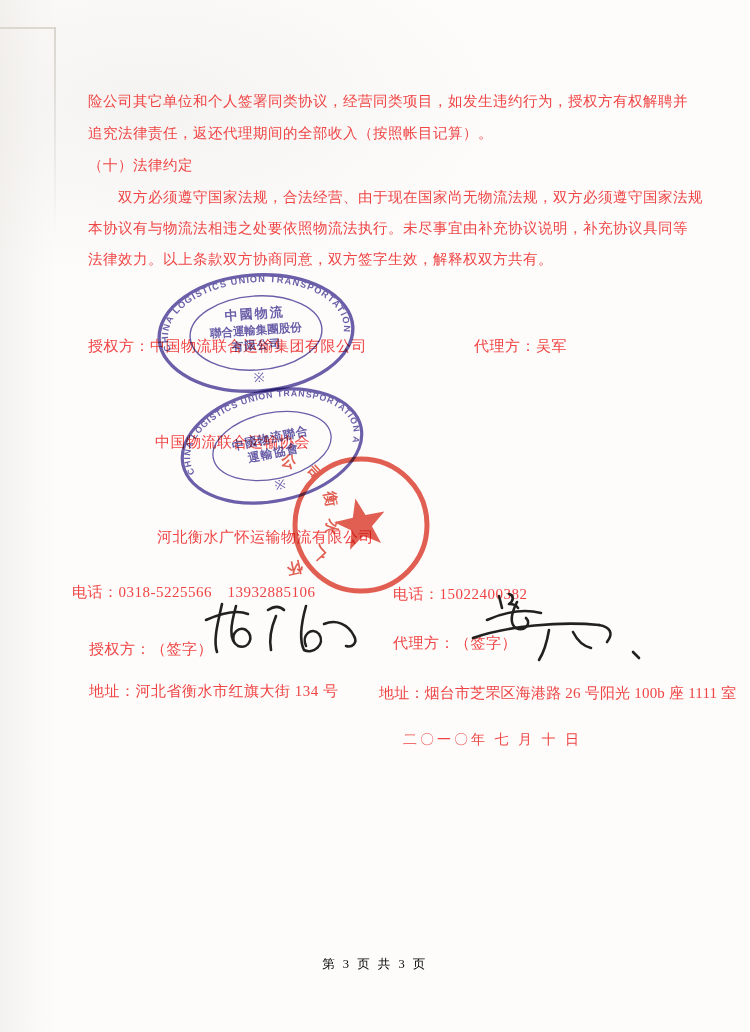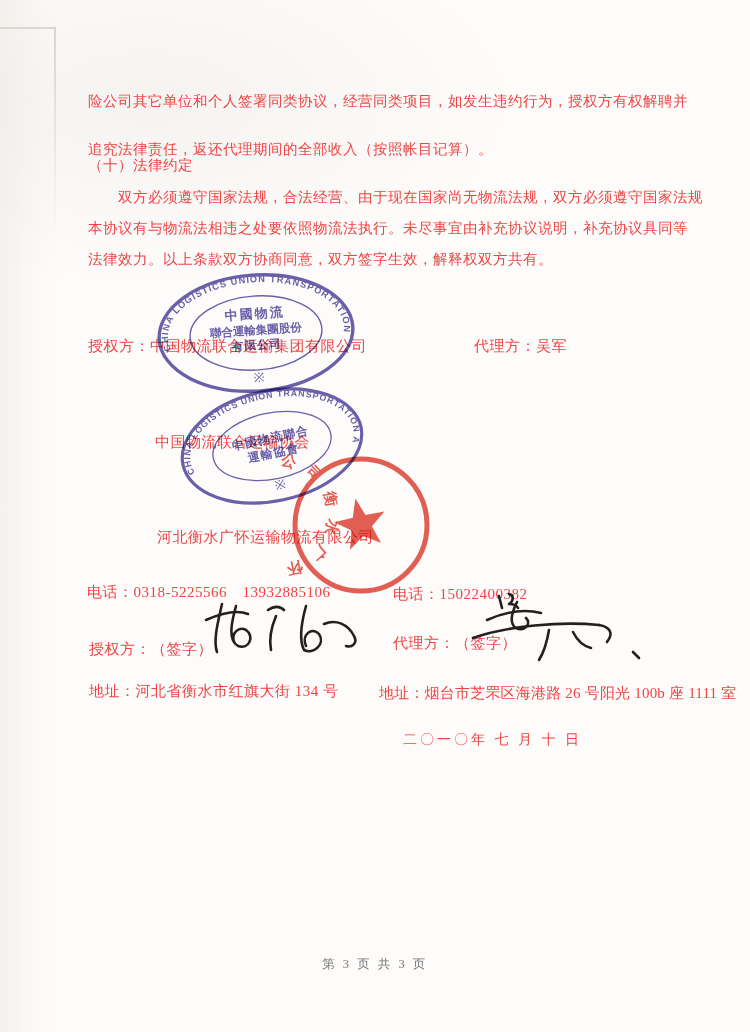--- a/index.html
+++ b/index.html
@@ -14,50 +14,50 @@
   }
   .page{position:absolute;inset:0;}
   .edge-v{position:absolute;left:54px;top:27px;width:2px;height:210px;
     background:linear-gradient(#d8d5cf, rgba(216,213,207,0));}
   .edge-h{position:absolute;left:0;top:27px;width:55px;height:2px;background:#dbd8d2;}
   .tline{position:absolute;white-space:nowrap;font-size:14.5px;letter-spacing:.5px;color:#ef4444;z-index:2;}
   .row15{font-size:15px;}
   .small13{font-size:15px;letter-spacing:.2px;}
   .date-line{font-size:14px;letter-spacing:3px;}
   .footer-line{position:absolute;left:0;right:0;text-align:center;top:956px;
-    font-size:12.5px;letter-spacing:2.5px;color:#737373;z-index:2;}
+    font-size:12.5px;letter-spacing:2.5px;color:#000000;z-index:2;}
   .stamp{position:absolute;mix-blend-mode:multiply;z-index:5;}
   .purple{color:#564a9f;opacity:.88;}
   .red{color:#de4434;opacity:.85;}
   .sig{position:absolute;z-index:6;}
   .sig path{fill:none;stroke:#222120;stroke-width:2.6;stroke-linecap:round;stroke-linejoin:round;}
   .stamp text{font-family:"Liberation Sans", sans-serif;}
   .stamp .cjk{font-family:"Liberation Serif", serif;}
 </style>
 </head>
 <body>
 
 <div class="page">
 
   <div class="edge-h"></div>
   <div class="edge-v"></div>
 
   <div class="tline" style="left:88px;top:92px">险公司其它单位和个人签署同类协议，经营同类项目，如发生违约行为，授权方有权解聘并</div>
-  <div class="tline" style="left:88px;top:140px">追究法律责任，返还代理期间的全部收入（按照帐目记算）。</div>
+  <div class="tline" style="left:88px;top:124px">追究法律责任，返还代理期间的全部收入（按照帐目记算）。</div>
   <div class="tline" style="left:88px;top:156px">（十）法律约定</div>
   <div class="tline" style="left:118px;top:188px">双方必须遵守国家法规，合法经营、由于现在国家尚无物流法规，双方必须遵守国家法规</div>
   <div class="tline" style="left:88px;top:219px">本协议有与物流法相违之处要依照物流法执行。未尽事宜由补充协议说明，补充协议具同等</div>
   <div class="tline" style="left:88px;top:250px">法律效力。以上条款双方协商同意，双方签字生效，解释权双方共有。</div>
 
   <div class="tline row15" style="left:88px;top:337px">授权方：中国物流联合运输集团有限公司</div>
   <div class="tline row15" style="left:474px;top:337px">代理方：吴军</div>
   <div class="tline row15" style="left:155px;top:433px">中国物流联合运输协会</div>
   <div class="tline row15" style="left:157px;top:528px">河北衡水广怀运输物流有限公司</div>
 
-  <div class="tline row15" style="left:87px;top:583px">电话：0318-5225566　13932885106</div>
+  <div class="tline row15" style="left:72px;top:583px">电话：0318-5225566　13932885106</div>
   <div class="tline row15" style="left:393px;top:585px">电话：15022400382</div>
 
   <div class="tline row15" style="left:89px;top:640px">授权方：（签字）</div>
   <div class="tline row15" style="left:393px;top:634px">代理方：（签字）</div>
 
   <div class="tline row15" style="left:89px;top:682px">地址：河北省衡水市红旗大街 134 号</div>
   <div class="tline small13" style="left:379px;top:684px">地址：烟台市芝罘区海港路 26 号阳光 100b 座 1111 室</div>
 
   <div class="tline date-line" style="left:403px;top:731px">二〇一〇年 七 月 十 日</div>
 

